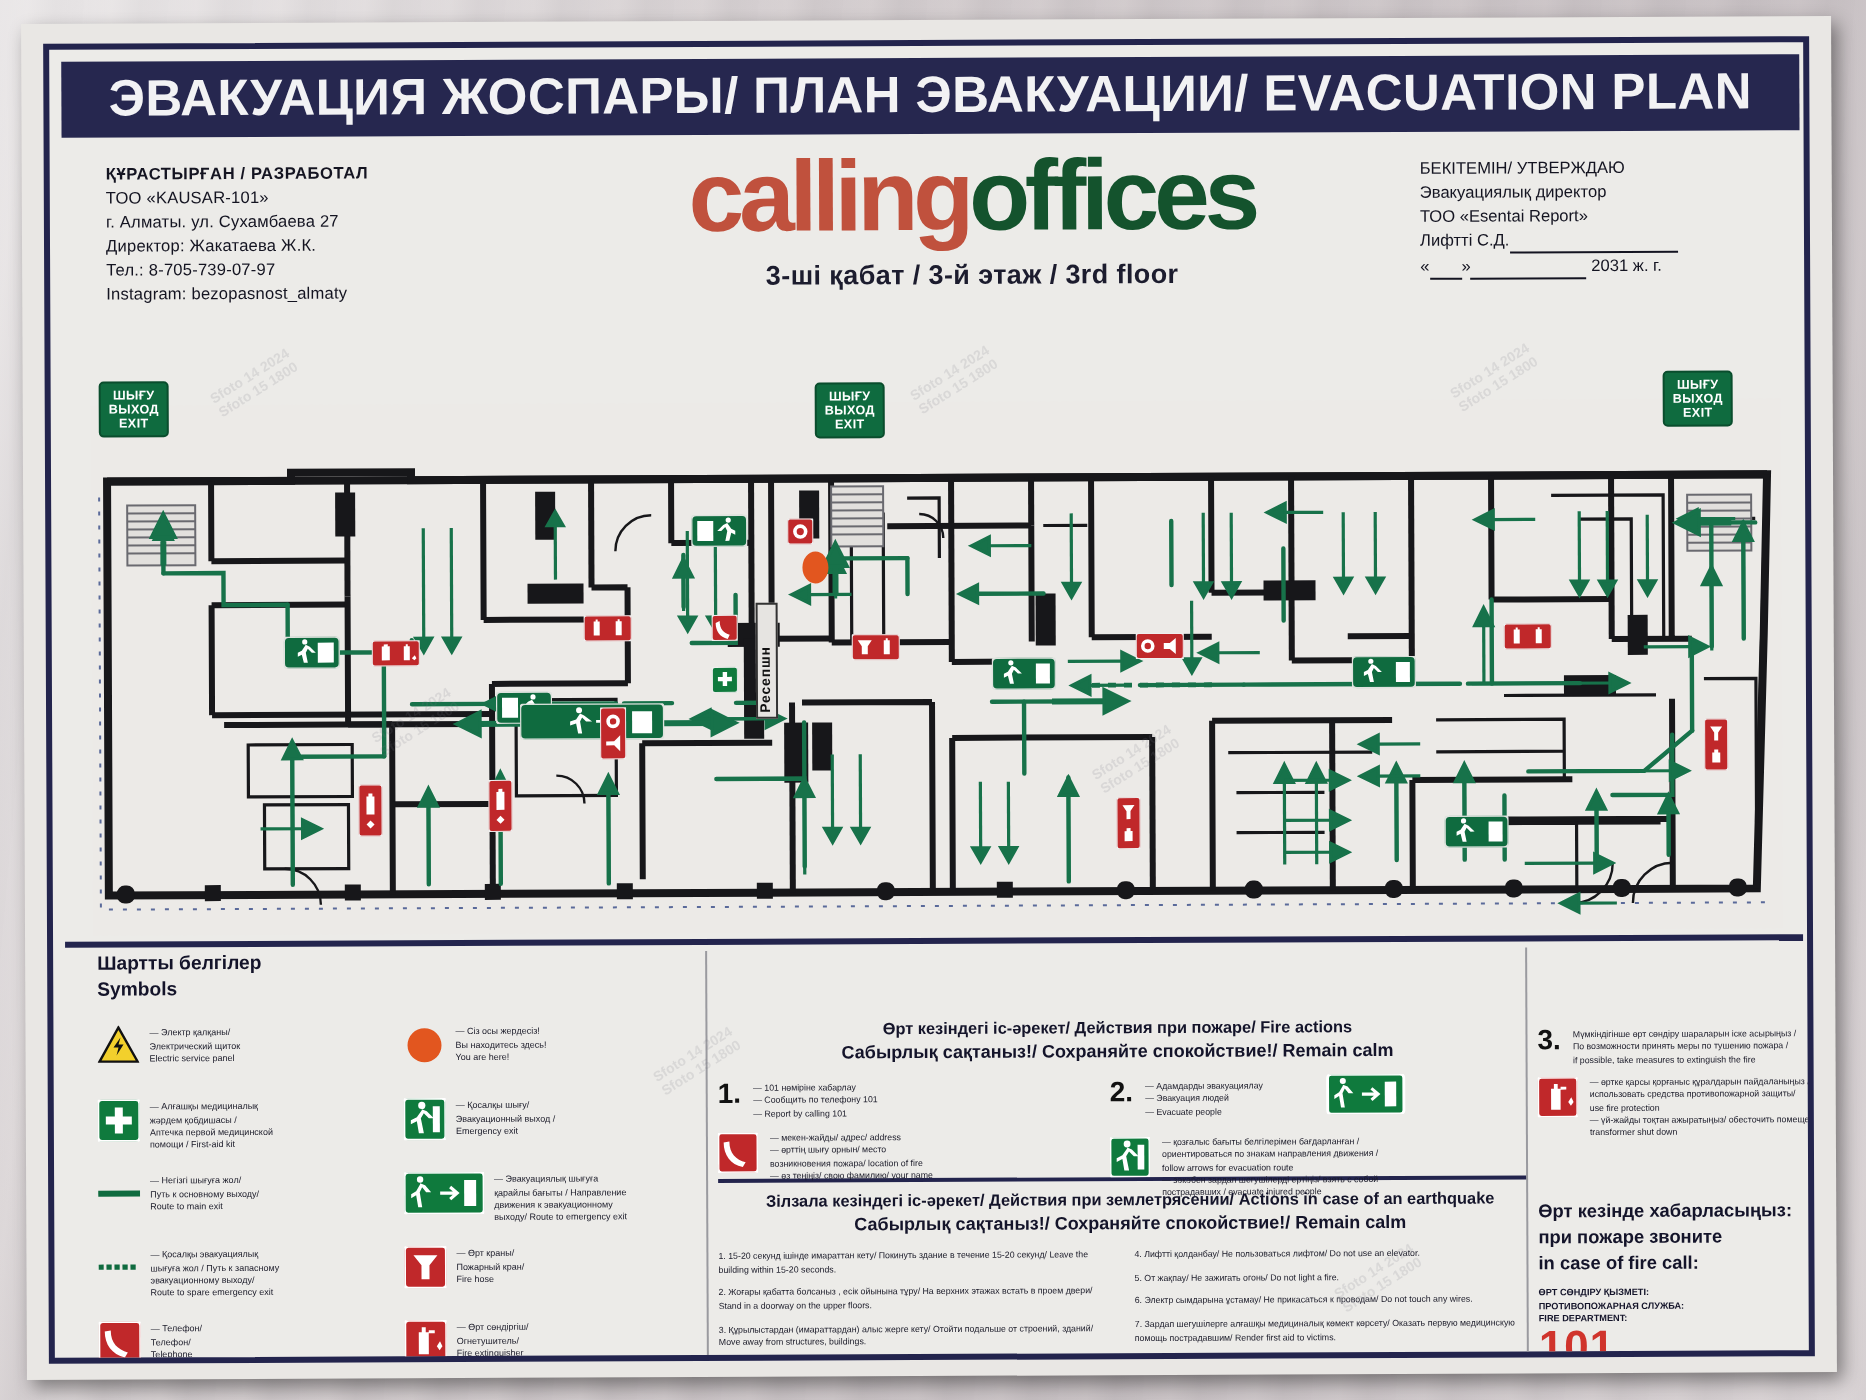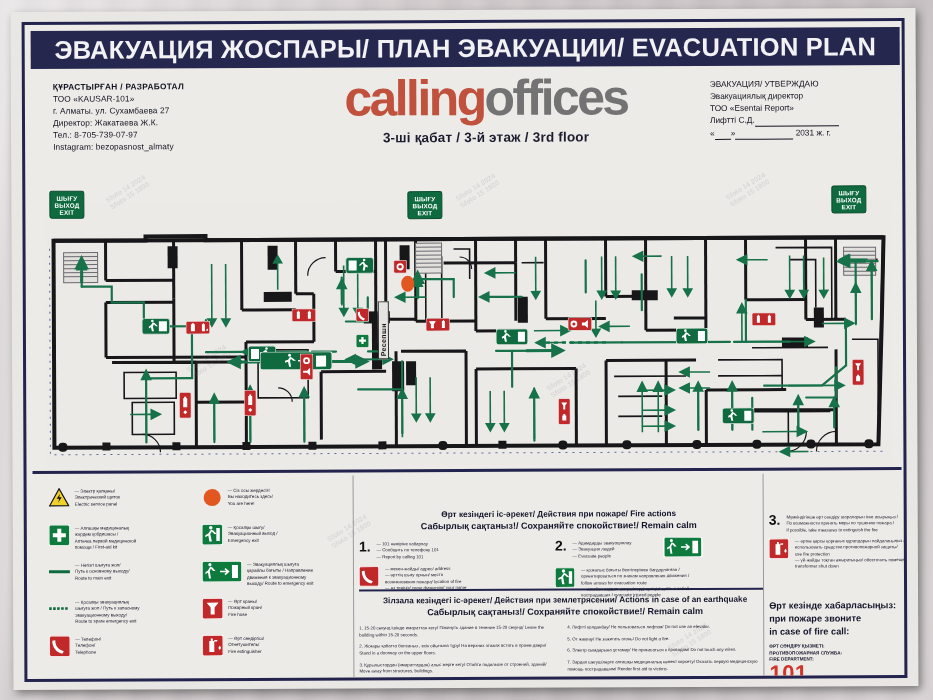--- a/index.html
+++ b/index.html
@@ -59,21 +59,21 @@
   .hdr-right {
     position: absolute; right: 10px; top: 6px; width: 180px;
     font-size: 8.3px; line-height: 1.45; color: #141421;
   }
   .rule { display: inline-block; border-bottom: 1px solid #141421; }
   .hdr-center {
     position: absolute; left: 290px; top: 0px; width: 330px; text-align: center;
   }
   .logo { font-size: 50px; font-weight: bold; letter-spacing: -2.6px; line-height: 1; }
   .logo .a { color: #c0513d; }
-  .logo .b { color: #737373; }
+  .logo .b { color: #14532d; }
   .floorline {
     margin-top: 7px; font-size: 13.5px; font-weight: bold;
     color: #1c1c2e; letter-spacing: 0.2px;
   }
 
   
   #plan {
     position: absolute; left: 20px; top: 178px;
     width: 845px; height: 265px;
     background: #eceae7;
@@ -174,21 +174,21 @@
       <div>Тел.: 8-705-739-07-97</div>
       <div>Instagram: bezopasnost_almaty</div>
     </div>
 
     <div class="hdr-center">
       <div class="logo"><span class="a">calling</span><span class="b">offices</span></div>
       <div class="floorline">3-ші қабат / 3-й этаж / 3rd floor</div>
     </div>
 
     <div class="hdr-right">
-      <div>ЭВАКУАЦИЯ/ УТВЕРЖДАЮ</div>
+      <div>БЕКІТЕМІН/ УТВЕРЖДАЮ</div>
       <div>Эвакуациялық директор</div>
       <div>ТОО «Esentai Report»</div>
       <div><span>Лифтті С.Д.</span><span class="rule" style="width:84px;">&nbsp;</span></div>
       <div><span>«</span><span class="rule" style="width:16px;">&nbsp;</span><span>»</span><span class="rule" style="width:58px;">&nbsp;</span> <span>2031 ж. г.</span></div>
     </div>
   </div>
 
   <div id="plan">
     <svg id="plansvg" width="845" height="265" viewBox="0 0 845 265">
 
@@ -673,20 +673,22 @@
     </div>
   </div>
 
   <div class="hline" style="left:6px; top:446px; width:869px; height:3px;"></div>
   <div class="vsep" style="left:326px; top:452px; height:218px;"></div>
   <div class="vsep" style="left:736px; top:452px; height:218px;"></div>
   <div class="hline" style="left:332px; top:566px; width:404px; height:2px;"></div>
 
   <div class="legend">
     <div class="legend-title">
+      <div>Шартты белгілер</div>
+      <div>Symbols</div>
     </div>
     <div class="legend-cols">
       <div class="legend-col">
 
         <div class="lrow">
           <div class="lico">
             <svg width="21" height="20" viewBox="0 0 21 20">
                   <path d="M10.5 1 L20 18 H1 Z" fill="#f2d02c" stroke="#111" stroke-width="1.2"></path>
                   <path d="M11.5 6 l-3.5 5 h2.5 l-1 4 3.5 -5.5 h-2.5z" fill="#111"></path>
                 </svg>

